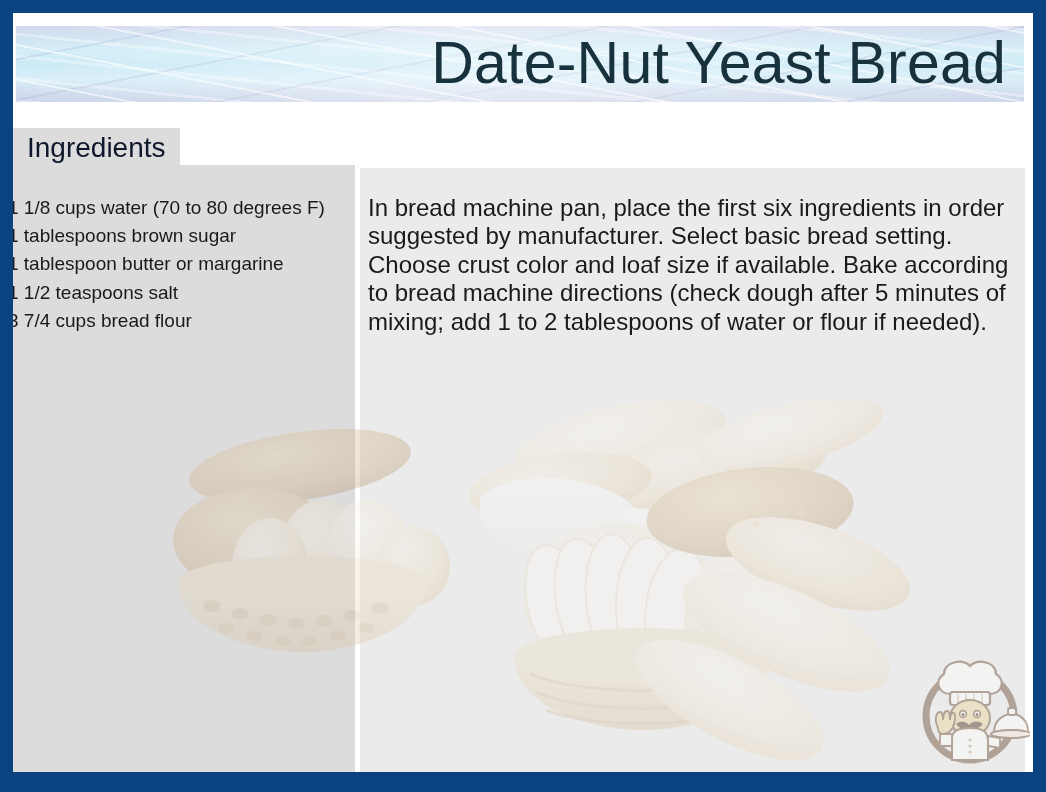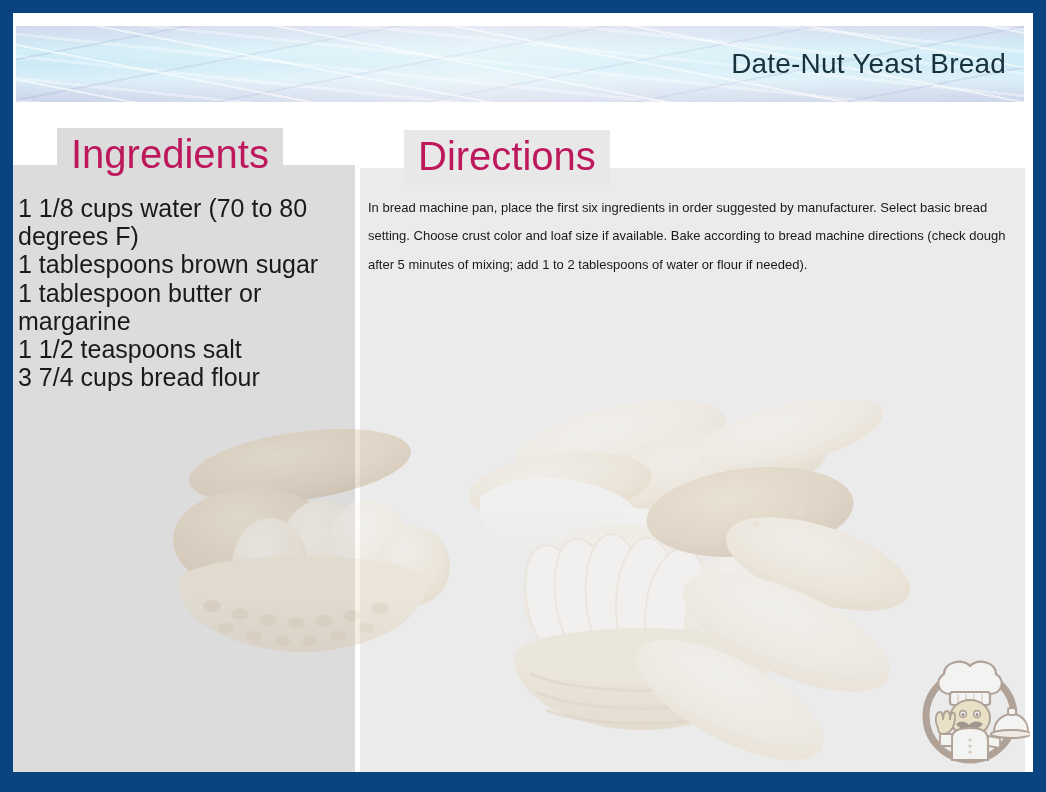--- a/index.html
+++ b/index.html
@@ -64,21 +64,21 @@
     position: absolute;
     inset: 0;
     background: linear-gradient(100deg, rgba(255,255,255,0.00) 0%, rgba(255,255,255,0.45) 45%, rgba(255,255,255,0.05) 100%);
     pointer-events: none;
   }
   #slide-title {
     position: absolute;
     right: 18px;
     top: 50%;
     transform: translateY(-50%);
-    font-size: 28px;
+    font-size: 59px;
     line-height: 1.05;
     color: #17323c;
     letter-spacing: 0.2px;
     white-space: nowrap;
   }
 
   
   .panel-body {
     position: absolute;
     background: #dcdcdc;
@@ -97,58 +97,57 @@
     top: 168px;
     width: 665px;
     height: 604px;
     background: #ebebeb;
   }
 
   
   .panel-heading {
     position: absolute;
     z-index: 15;
-    font-size: 40px;
-    color: #be185d;
+    font-size: 28px;
+    color: #0f172a;
     line-height: 1;
     white-space: nowrap;
     padding: 6px 14px 9px 14px;
-    margin-left: 44px;
   }
   #ingredients-heading {
     left: 13px;
     top: 128px;
     background: #dcdcdc;
   }
   #directions-heading {
     left: 360px;
     top: 130px;
     background: #e8e8e8;
   }
 
   
   #ingredients-list {
     position: absolute;
-    left: 18px;
+    left: 8px;
     top: 194px;
     width: 330px;
     z-index: 18;
-    font-size: 25px;
+    font-size: 19px;
     line-height: 28.2px;
     color: #1a1a1a;
   }
   #ingredients-list .ing-line { white-space: normal; }
 
   #directions-text {
     position: absolute;
     left: 368px;
     top: 194px;
     width: 652px;
     z-index: 18;
-    font-size: 13px;
+    font-size: 24px;
     line-height: 28.4px;
     color: #1a1a1a;
   }
   #directions-text p { margin: 0 0 28px 0; }
   #directions-text p:last-child { margin-bottom: 0; }
 
   
   #bread-photo {
     position: absolute;
     left: 150px;
@@ -192,21 +191,20 @@
   <div id="ingredients-heading" class="panel-heading">Ingredients</div>
   <div id="ingredients-list">
     <div class="ing-line">1 1/8 cups water (70 to 80 degrees F)</div>
     <div class="ing-line">1 tablespoons brown sugar</div>
     <div class="ing-line">1 tablespoon butter or margarine</div>
     <div class="ing-line">1 1/2 teaspoons salt</div>
     <div class="ing-line">3 7/4 cups bread flour</div>
   </div>
 
   <div id="directions-panel" class="panel-body"></div>
-  <div id="directions-heading" class="panel-heading">Directions</div>
   <div id="directions-text">
     <p>In bread machine pan, place the first six ingredients in order suggested by manufacturer.  Select basic bread setting.  Choose crust color and loaf size if available.  Bake according to bread machine directions (check dough after 5 minutes of mixing; add 1 to 2 tablespoons of water or flour if needed).</p>
   </div>
 
   <svg id="bread-photo" viewBox="0 0 760 372">
     <defs>
       <radialGradient id="loafA" cx="38%" cy="30%" r="78%">
         <stop offset="0%" stop-color="#fbf3e4"></stop>
         <stop offset="62%" stop-color="#eedcbc"></stop>
         <stop offset="100%" stop-color="#d9bf95"></stop>

